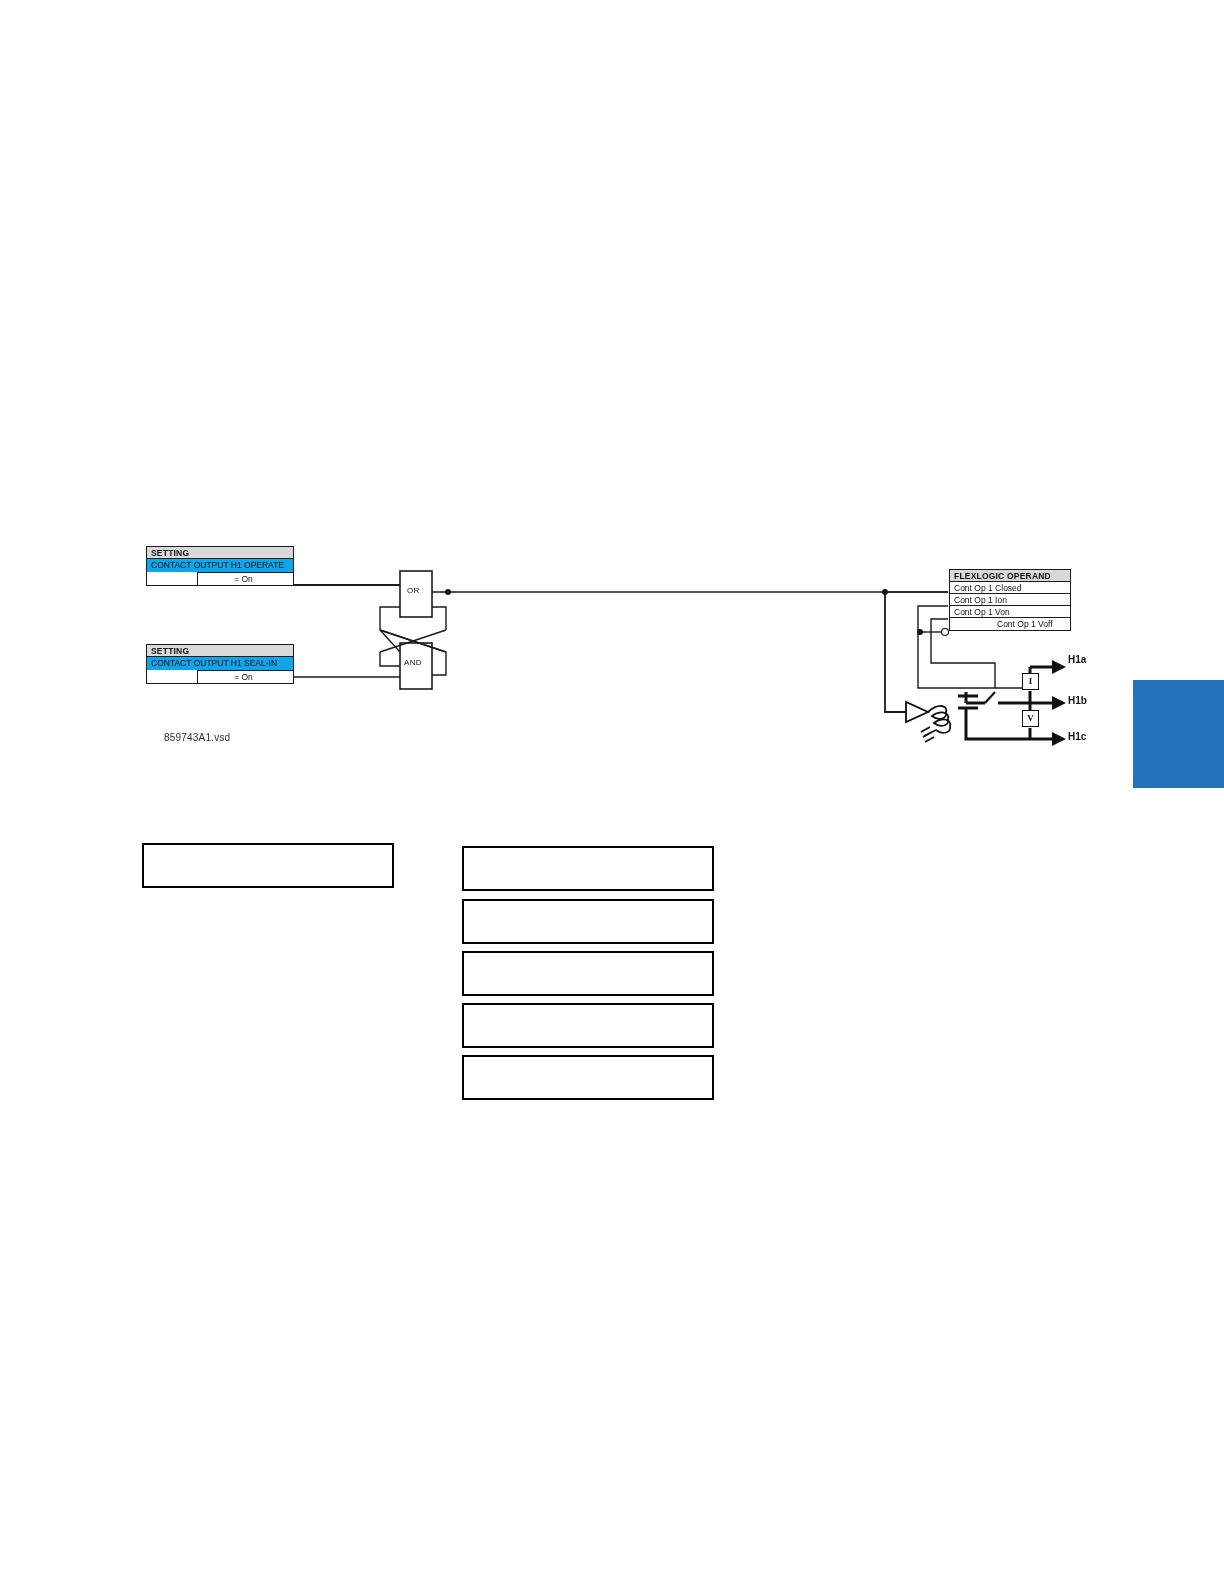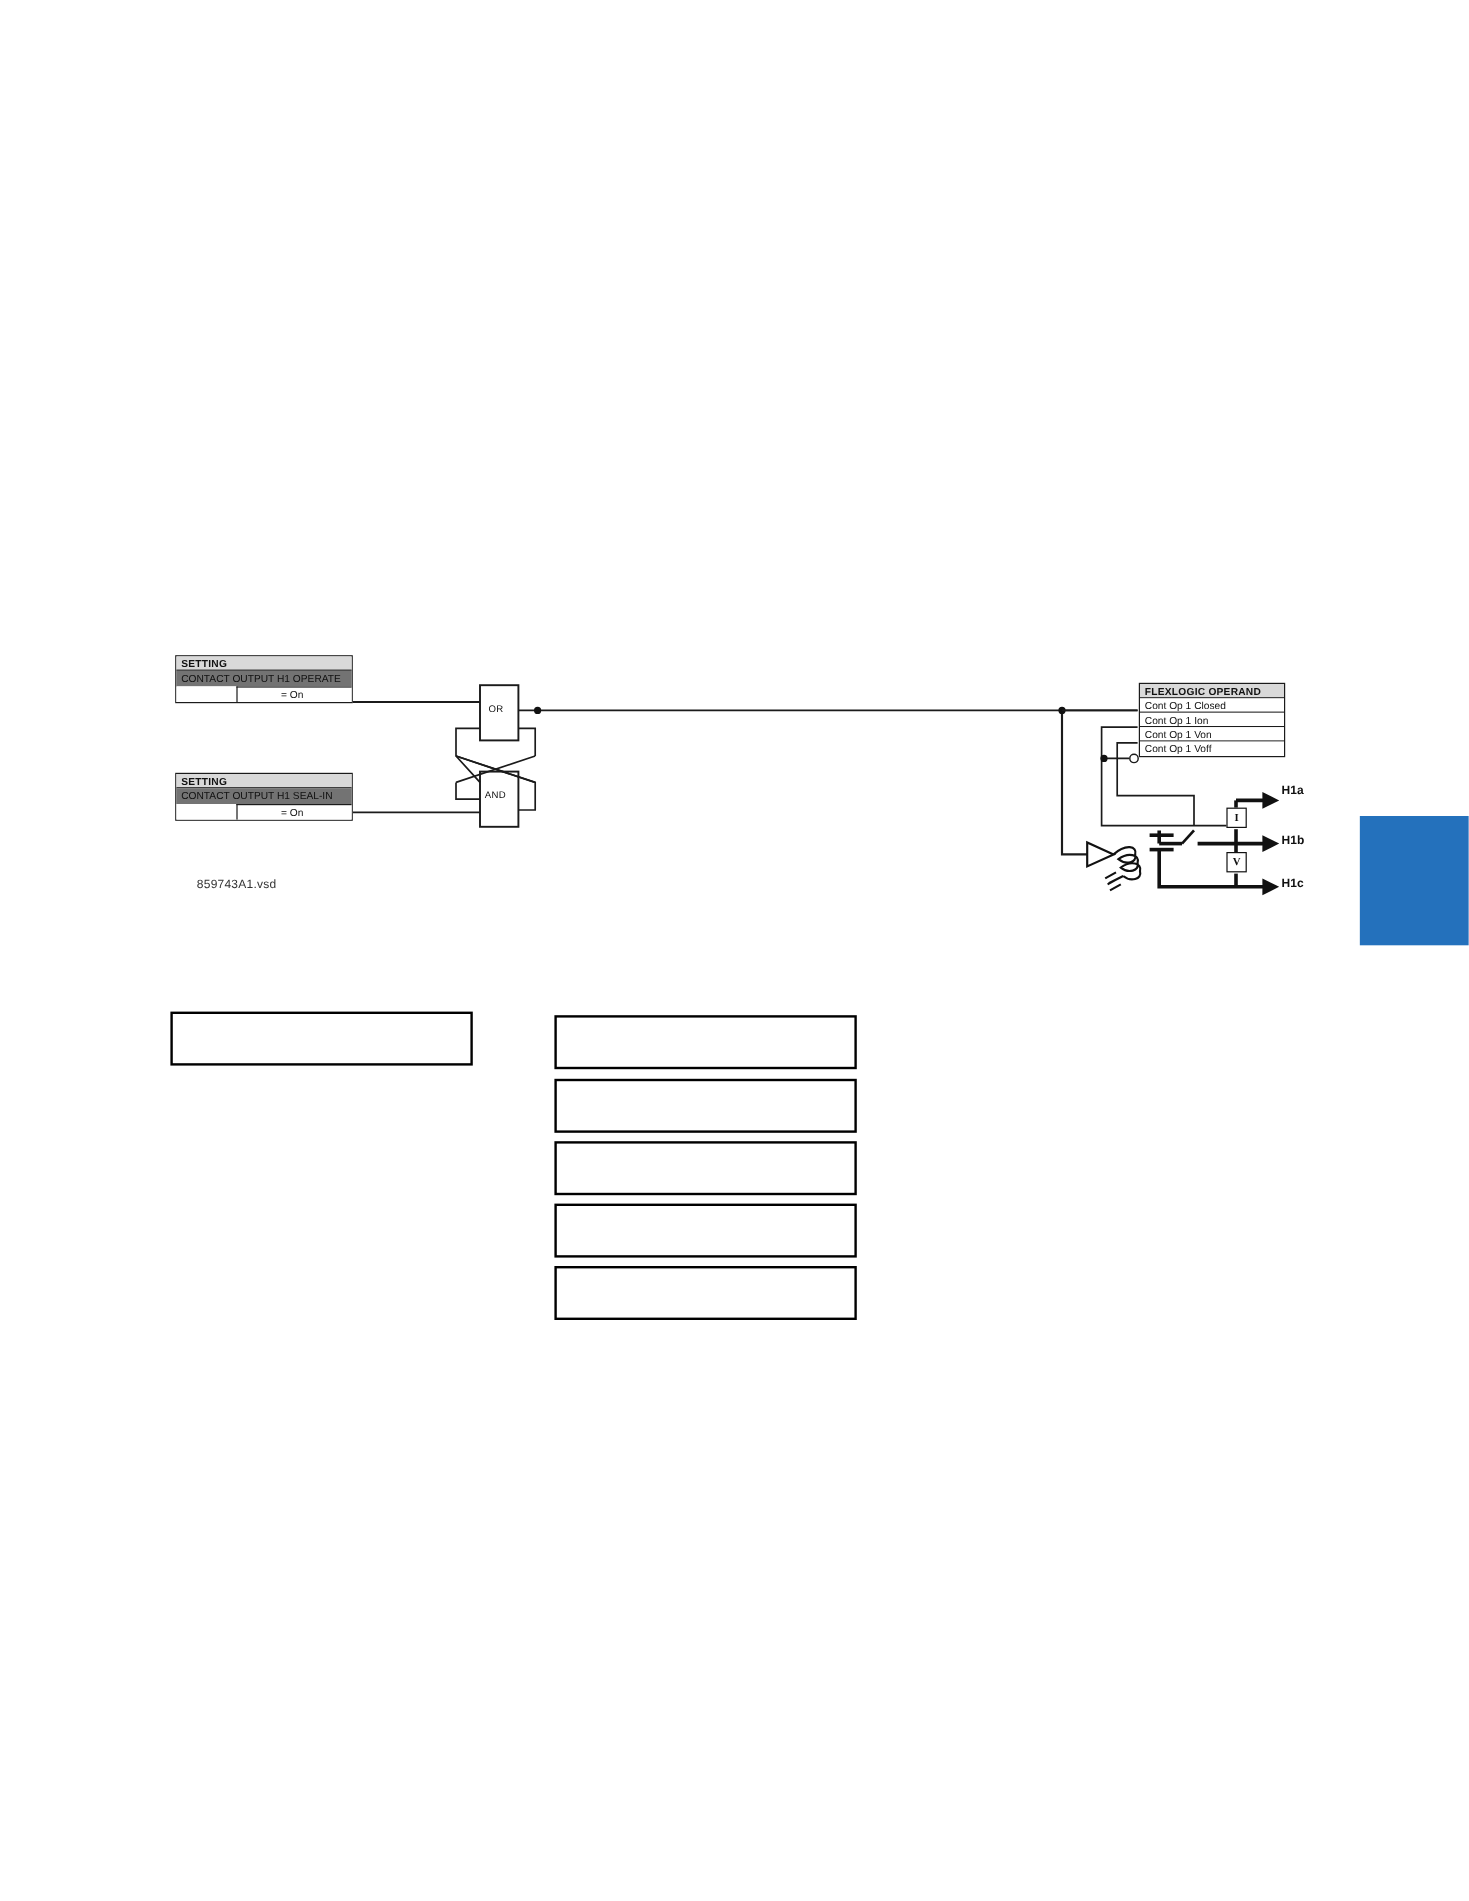--- a/index.html
+++ b/index.html
@@ -68,30 +68,30 @@
     font-size: 8.5px;
     color: #111111;
     padding: 0 4px;
     height: 12px;
     line-height: 12px;
     white-space: nowrap;
     overflow: hidden;
     border-bottom: 1px solid #1b1b1b;
     background: #ffffff;
   }
-  .box-row.last { border-bottom: none; }
+  .box-row.last { border-bottom: none; margin-left: 43px; }
   .box-name {
     box-sizing: border-box;
     font-size: 8.5px;
     color: #111111;
     padding: 0 4px;
     height: 13px;
     line-height: 13px;
     white-space: nowrap;
-    background: #737373;
+    background: #0ea5e9;
   }
   .box-value-line {
     box-sizing: border-box;
     height: 13px;
     display: flex;
     justify-content: flex-end;
     background: #ffffff;
   }
   .box-value {
     box-sizing: border-box;

